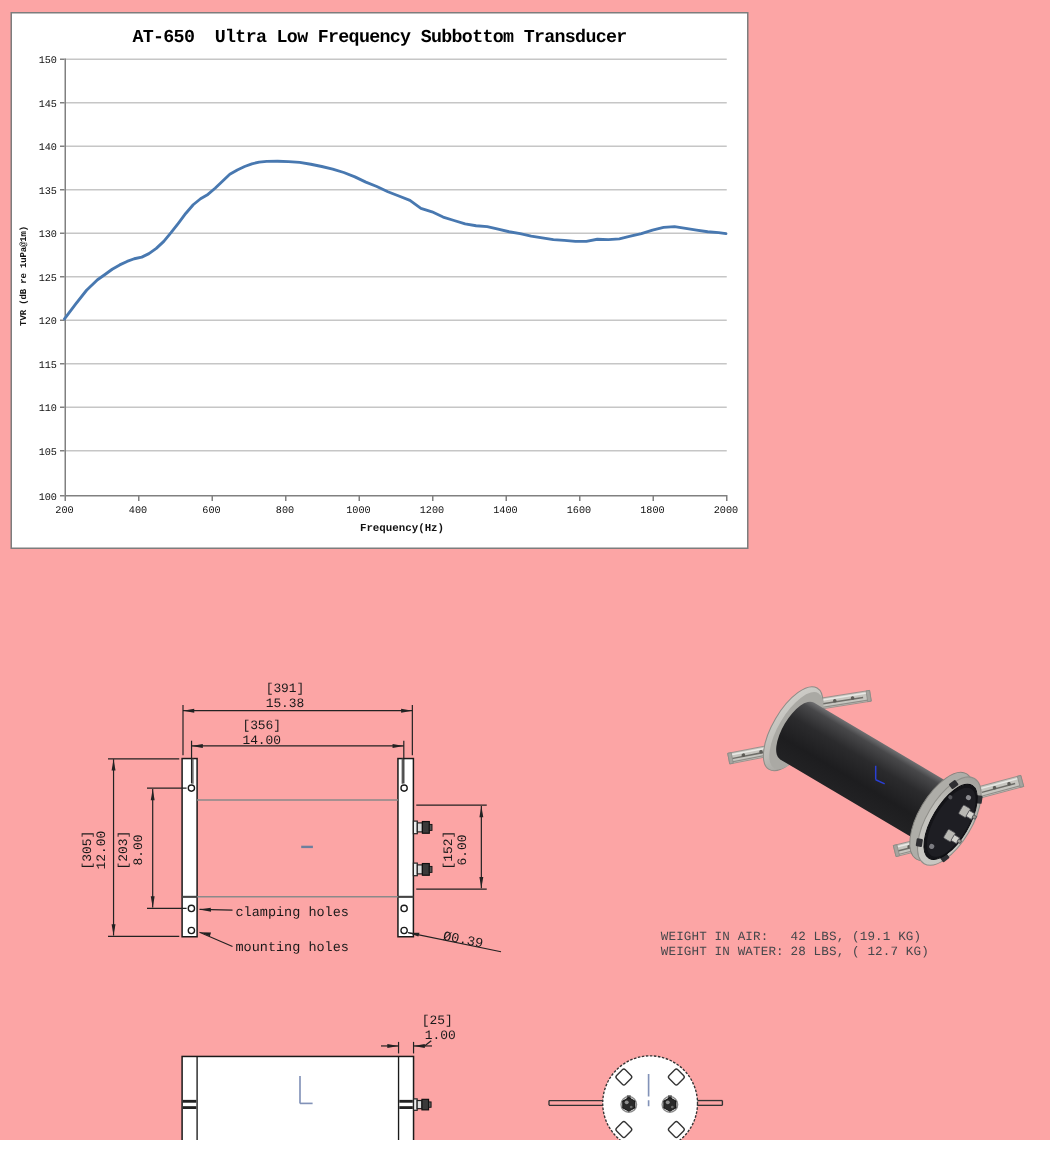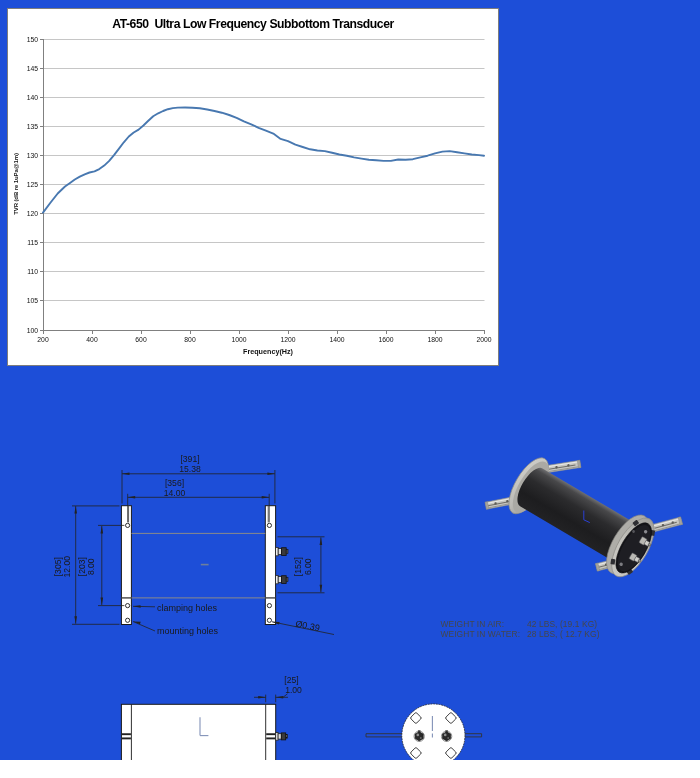--- a/index.html
+++ b/index.html
@@ -1,17 +1,17 @@
 <!DOCTYPE html>
 <html><head>
 <meta charset="utf-8">
 <style>
 html,body{margin:0;padding:0;background:#fff;}
-#page{position:relative;width:700px;height:760px;background:#1d4ed8;overflow:hidden;
-  font-family:Liberation Sans, sans-serif;}
+#page{position:relative;width:700px;height:760px;background:#fca5a5;overflow:hidden;
+  font-family:Liberation Mono, monospace;}
 svg{position:absolute;left:0;top:0;}
 </style>
 </head>
 <body>
 <div id="page">
 <svg width="700" height="778" viewBox="0 0 700 778">
 
   <g id="chart">
     <rect x="7.5" y="8.5" width="491" height="357" fill="#fff" stroke="#7d7d7d" stroke-width="1"></rect>
     <text x="253" y="28" font-size="12.2" font-weight="bold" fill="#000" text-anchor="middle" letter-spacing="-0.45">AT-650&nbsp;&nbsp;Ultra Low Frequency Subbottom Transducer</text>

